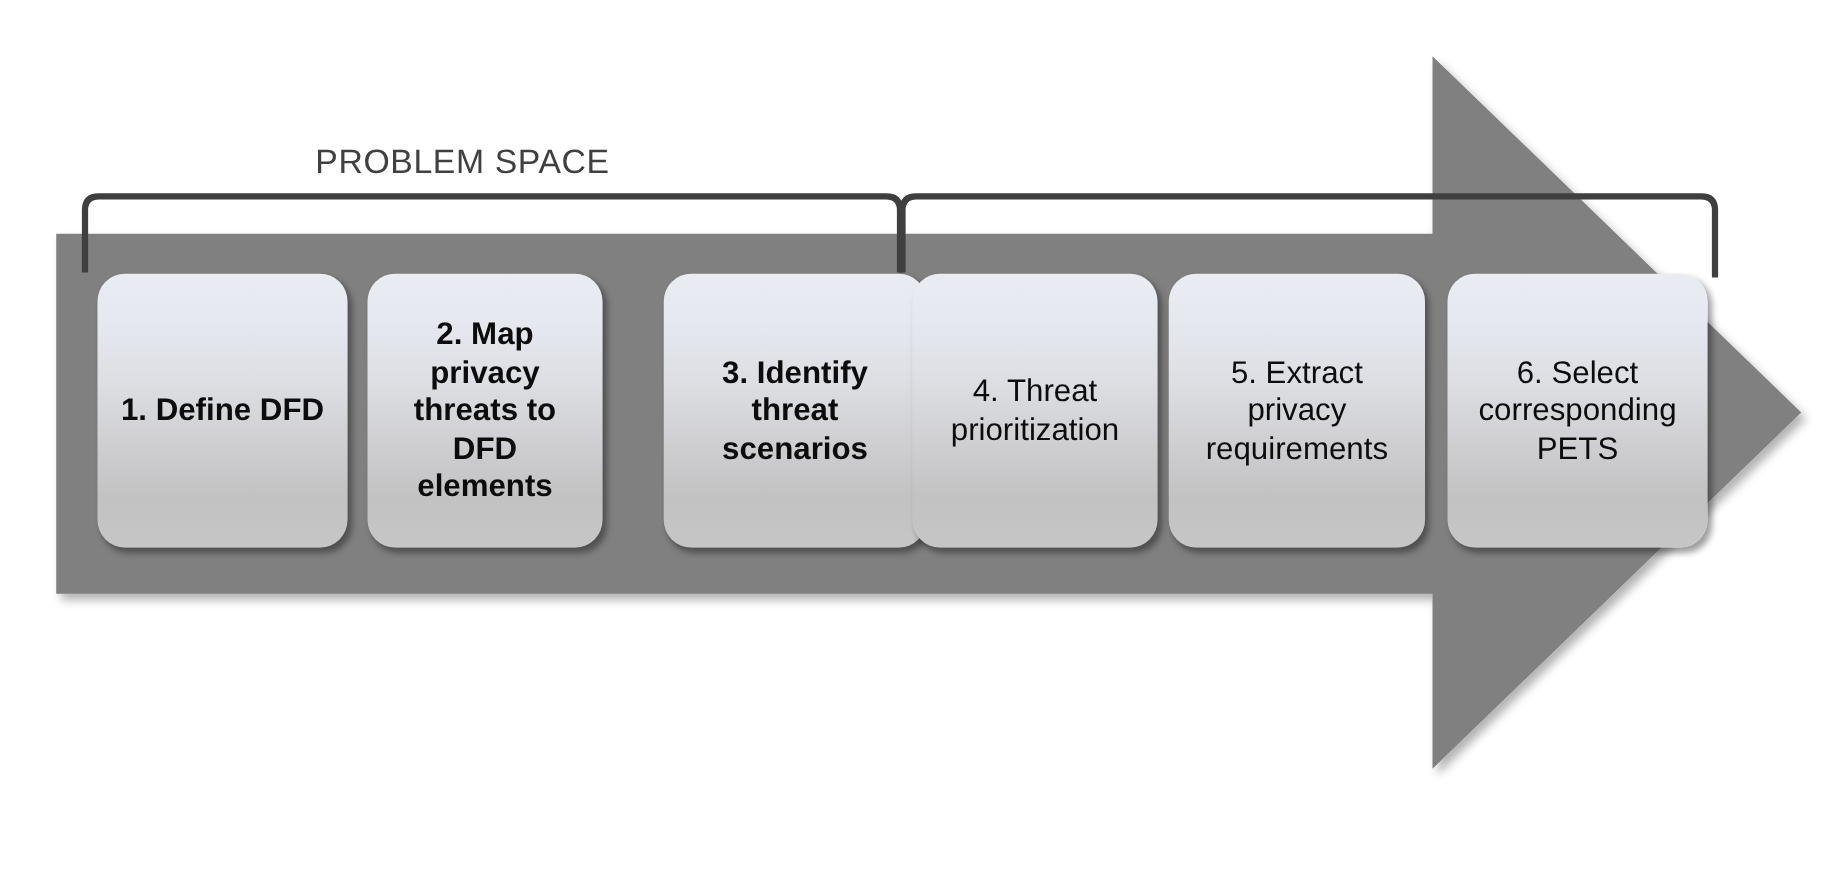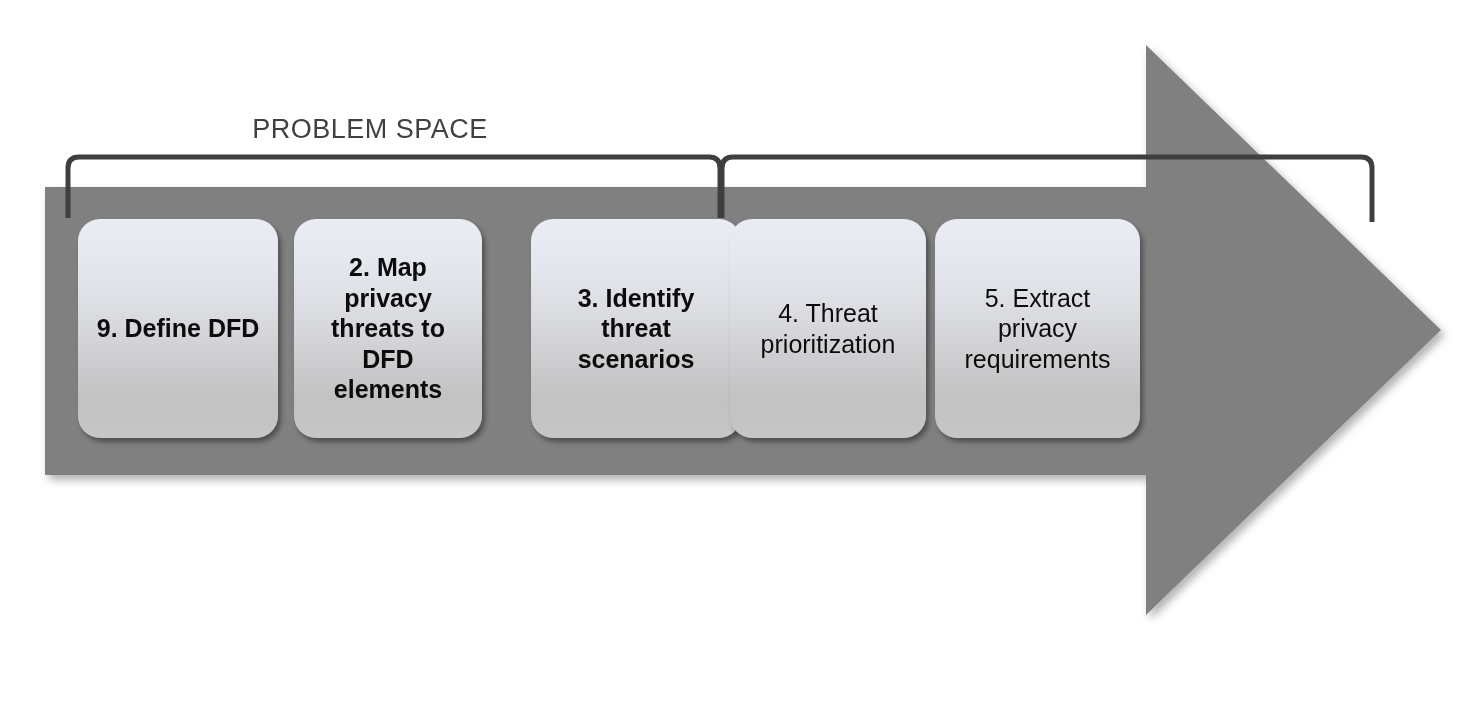--- a/index.html
+++ b/index.html
@@ -106,21 +106,21 @@
   <svg id="arrow-svg" viewBox="0 0 1472 711">
     <defs>
       <filter id="arrowShadow" x="-10%" y="-10%" width="130%" height="130%">
         <feDropShadow dx="4" dy="5" stdDeviation="4" flood-color="#000000" flood-opacity="0.30"></feDropShadow>
       </filter>
     </defs>
     <polygon points="45,187 1146,187 1146,45 1441,330 1146,615 1146,475 45,475" fill="#808080" filter="url(#arrowShadow)"></polygon>
   </svg>
 
   <div class="step-box" id="step-1">
-    <div class="step-label bold">9. Define DFD</div>
+    <div class="step-label bold">1. Define DFD</div>
   </div>
   <div class="step-box" id="step-2">
     <div class="step-label bold">2. Map
 privacy
 threats to
 DFD
 elements</div>
   </div>
   <div class="step-box" id="step-3">
     <div class="step-label bold">3. Identify
@@ -129,20 +129,25 @@
   </div>
   <div class="step-box" id="step-4">
     <div class="step-label regular">4. Threat
 prioritization</div>
   </div>
   <div class="step-box" id="step-5">
     <div class="step-label regular">5. Extract
 privacy
 requirements</div>
   </div>
+  <div class="step-box" id="step-6">
+    <div class="step-label regular">6. Select
+corresponding
+PETS</div>
+  </div>
 
   <svg id="braces-svg" viewBox="0 0 1472 711">
 
     <path d="M 68,218 L 68,168 Q 68,157 79,157 L 709,157 Q 720,157 720,168 L 720,218" fill="none" stroke="#3f3f3f" stroke-width="5" stroke-linecap="butt"></path>
 
     <path d="M 722,218 L 722,168 Q 722,157 733,157 L 1361,157 Q 1372,157 1372,168 L 1372,222" fill="none" stroke="#3f3f3f" stroke-width="5" stroke-linecap="butt"></path>
   </svg>
 
   <div class="space-label" id="label-problem-space">PROBLEM SPACE</div>
 

